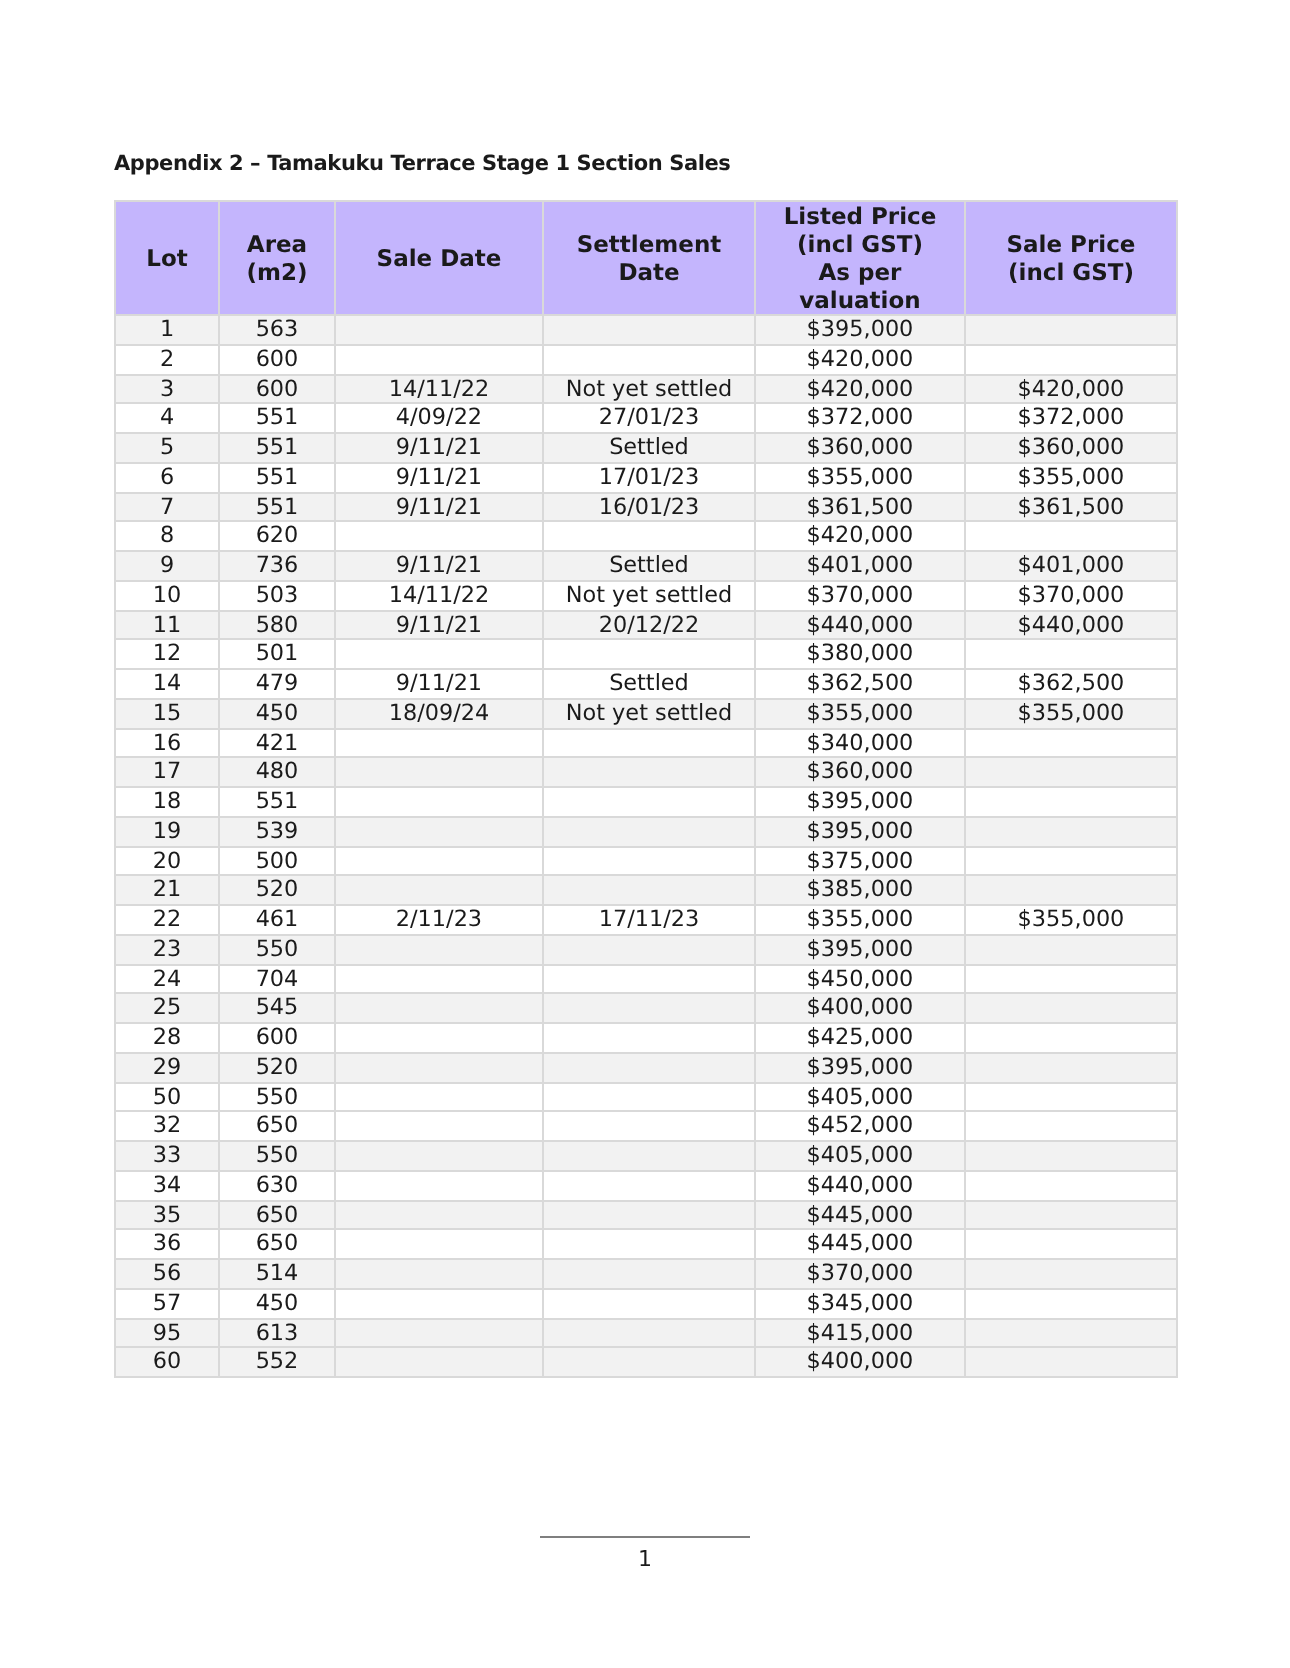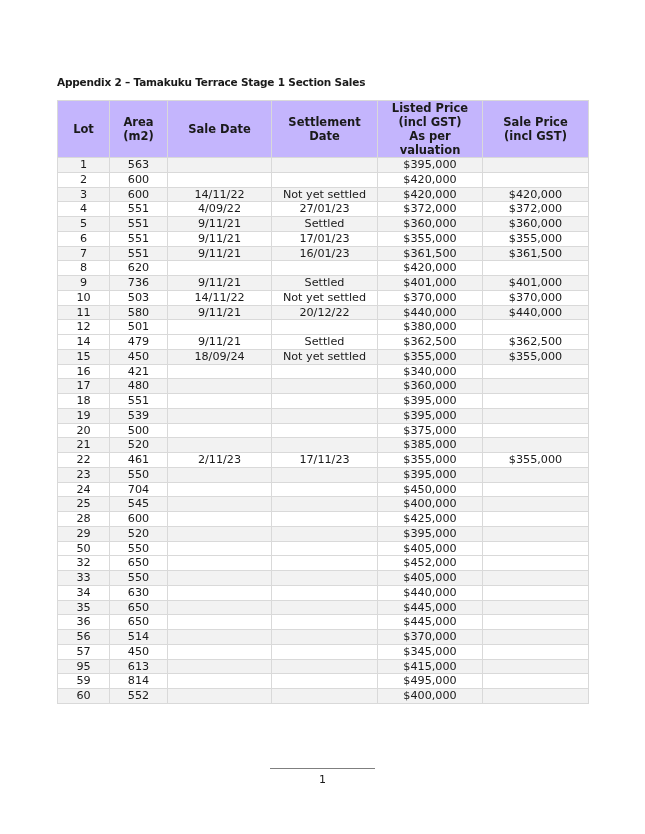--- a/index.html
+++ b/index.html
@@ -312,28 +312,20 @@
         <td></td>
       </tr>
       <tr class="odd">
         <td>95</td>
         <td>613</td>
         <td></td>
         <td></td>
         <td>$415,000</td>
         <td></td>
       </tr>
-      <tr class="even">
-        <td>59</td>
-        <td>814</td>
-        <td></td>
-        <td></td>
-        <td>$495,000</td>
-        <td></td>
-      </tr>
       <tr class="odd">
         <td>60</td>
         <td>552</td>
         <td></td>
         <td></td>
         <td>$400,000</td>
         <td></td>
       </tr>
     </tbody>
 </table>

